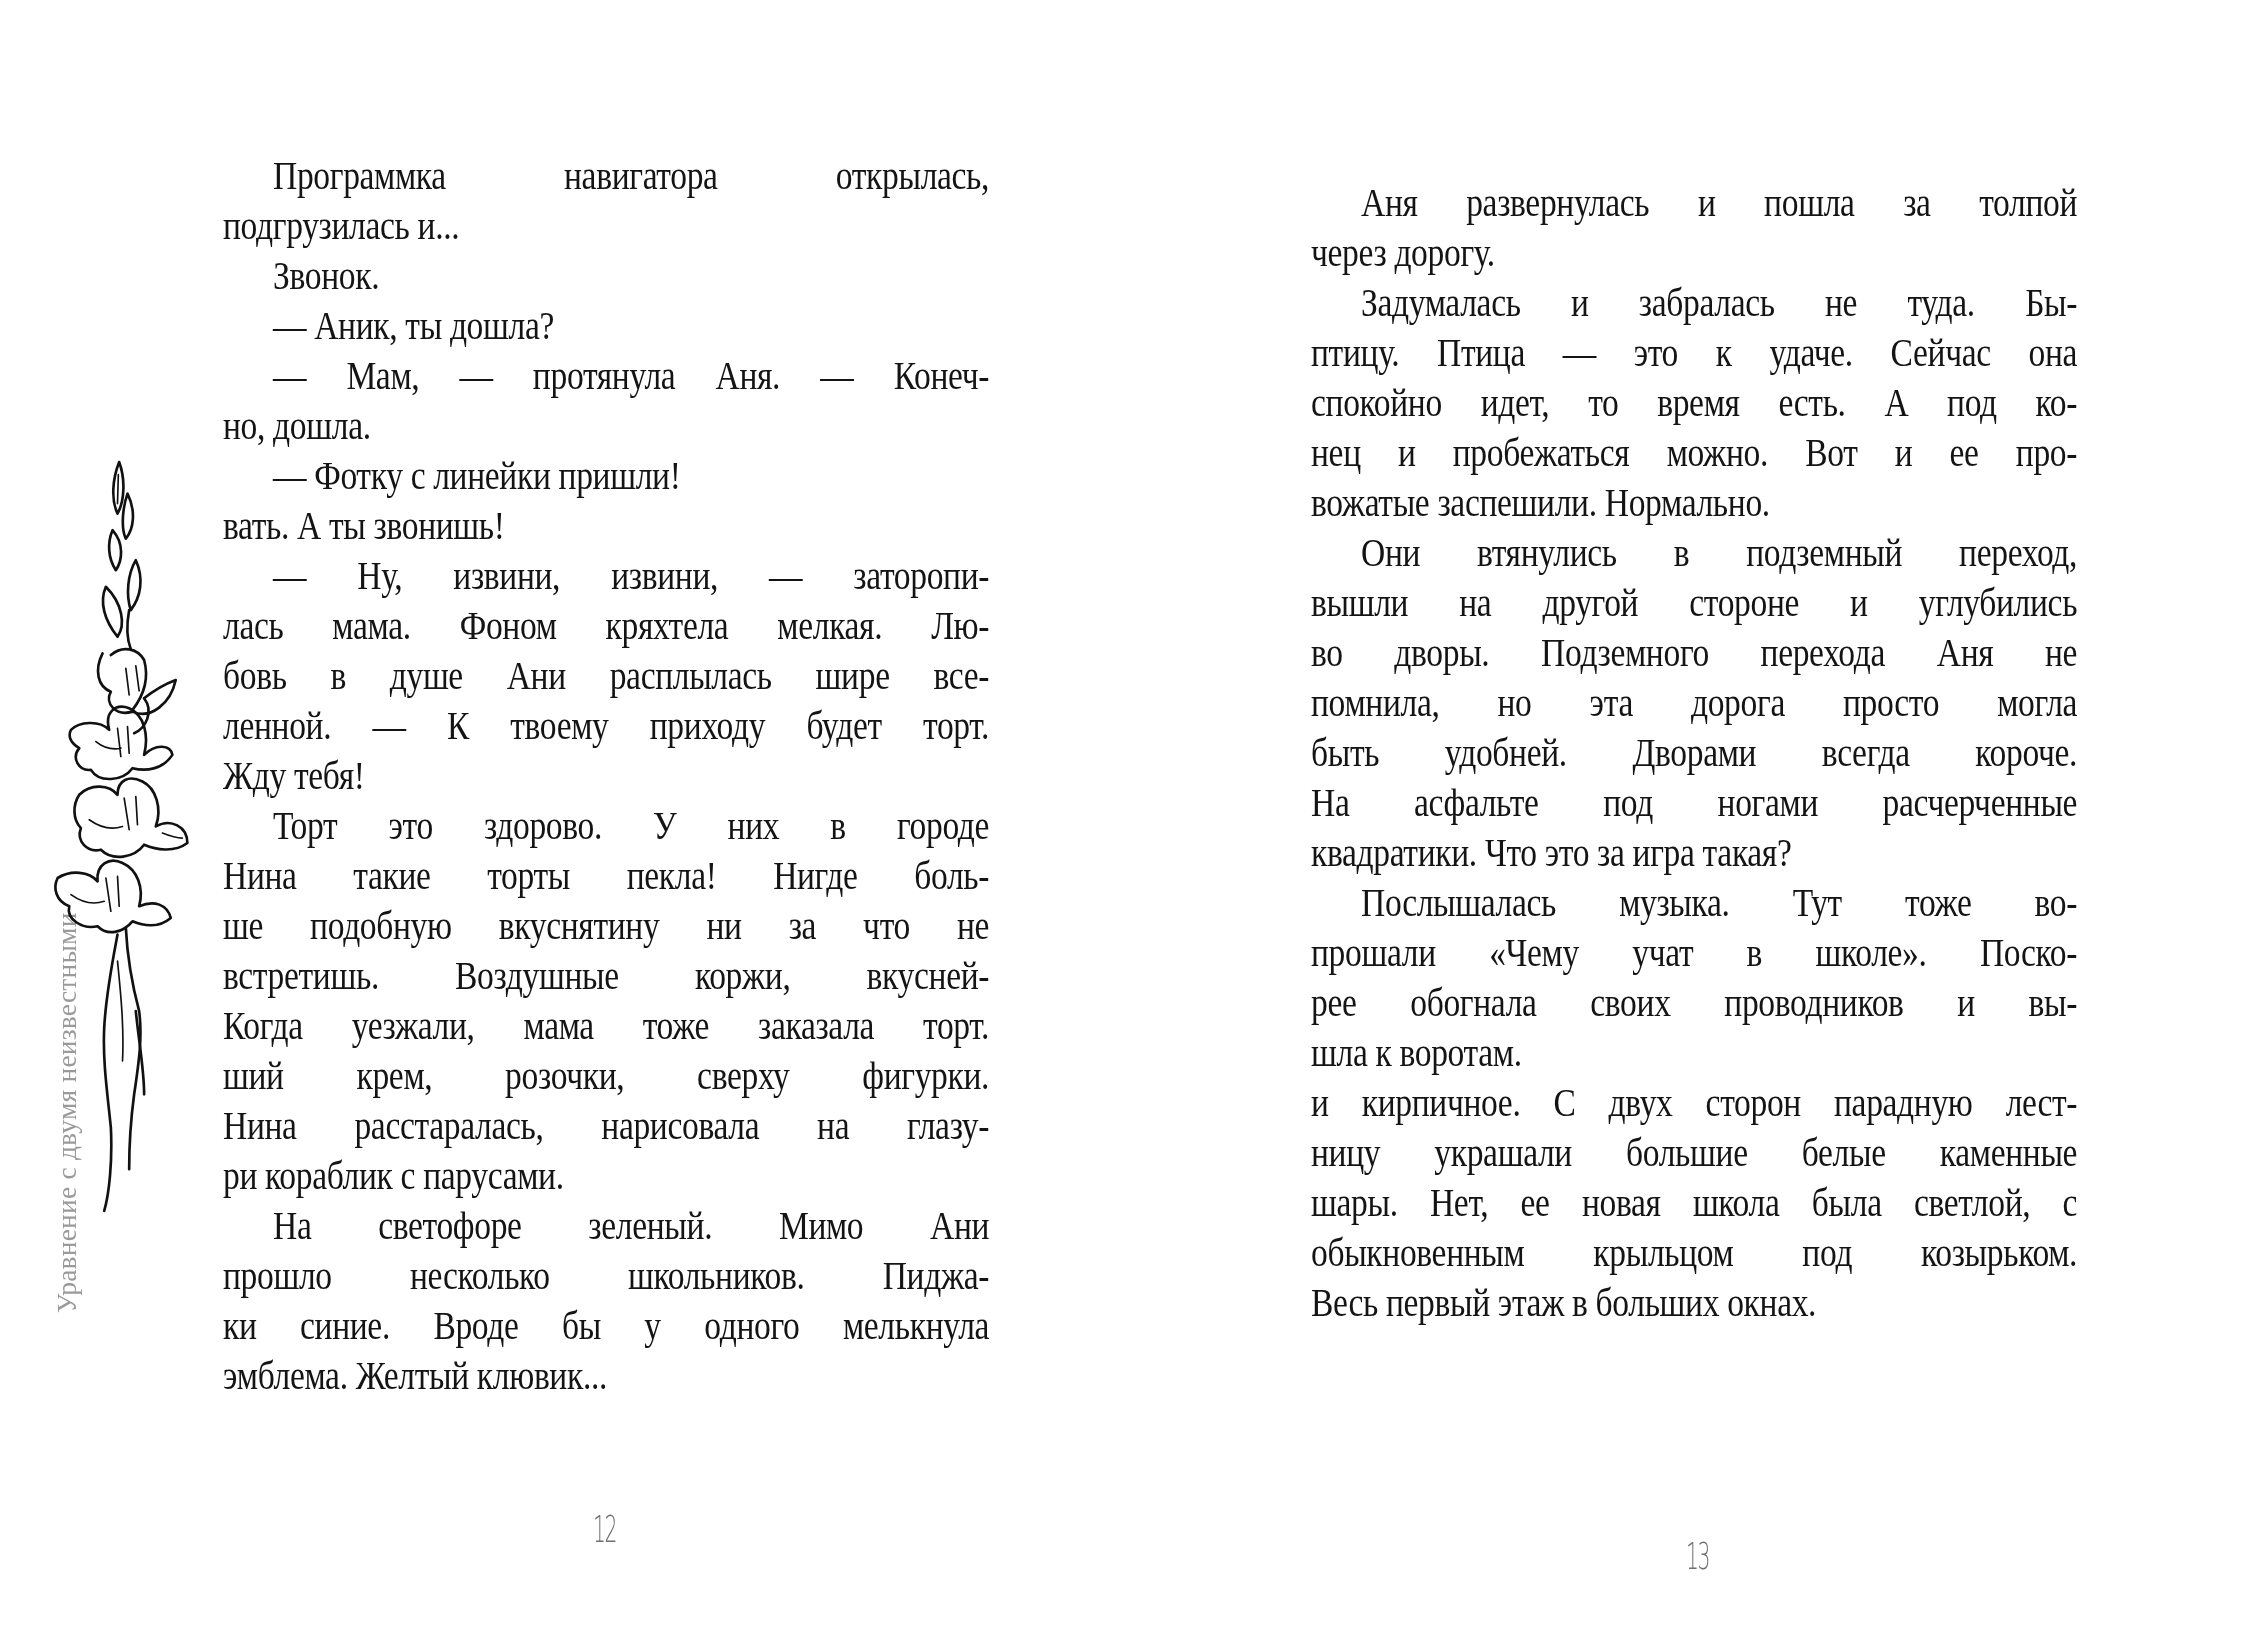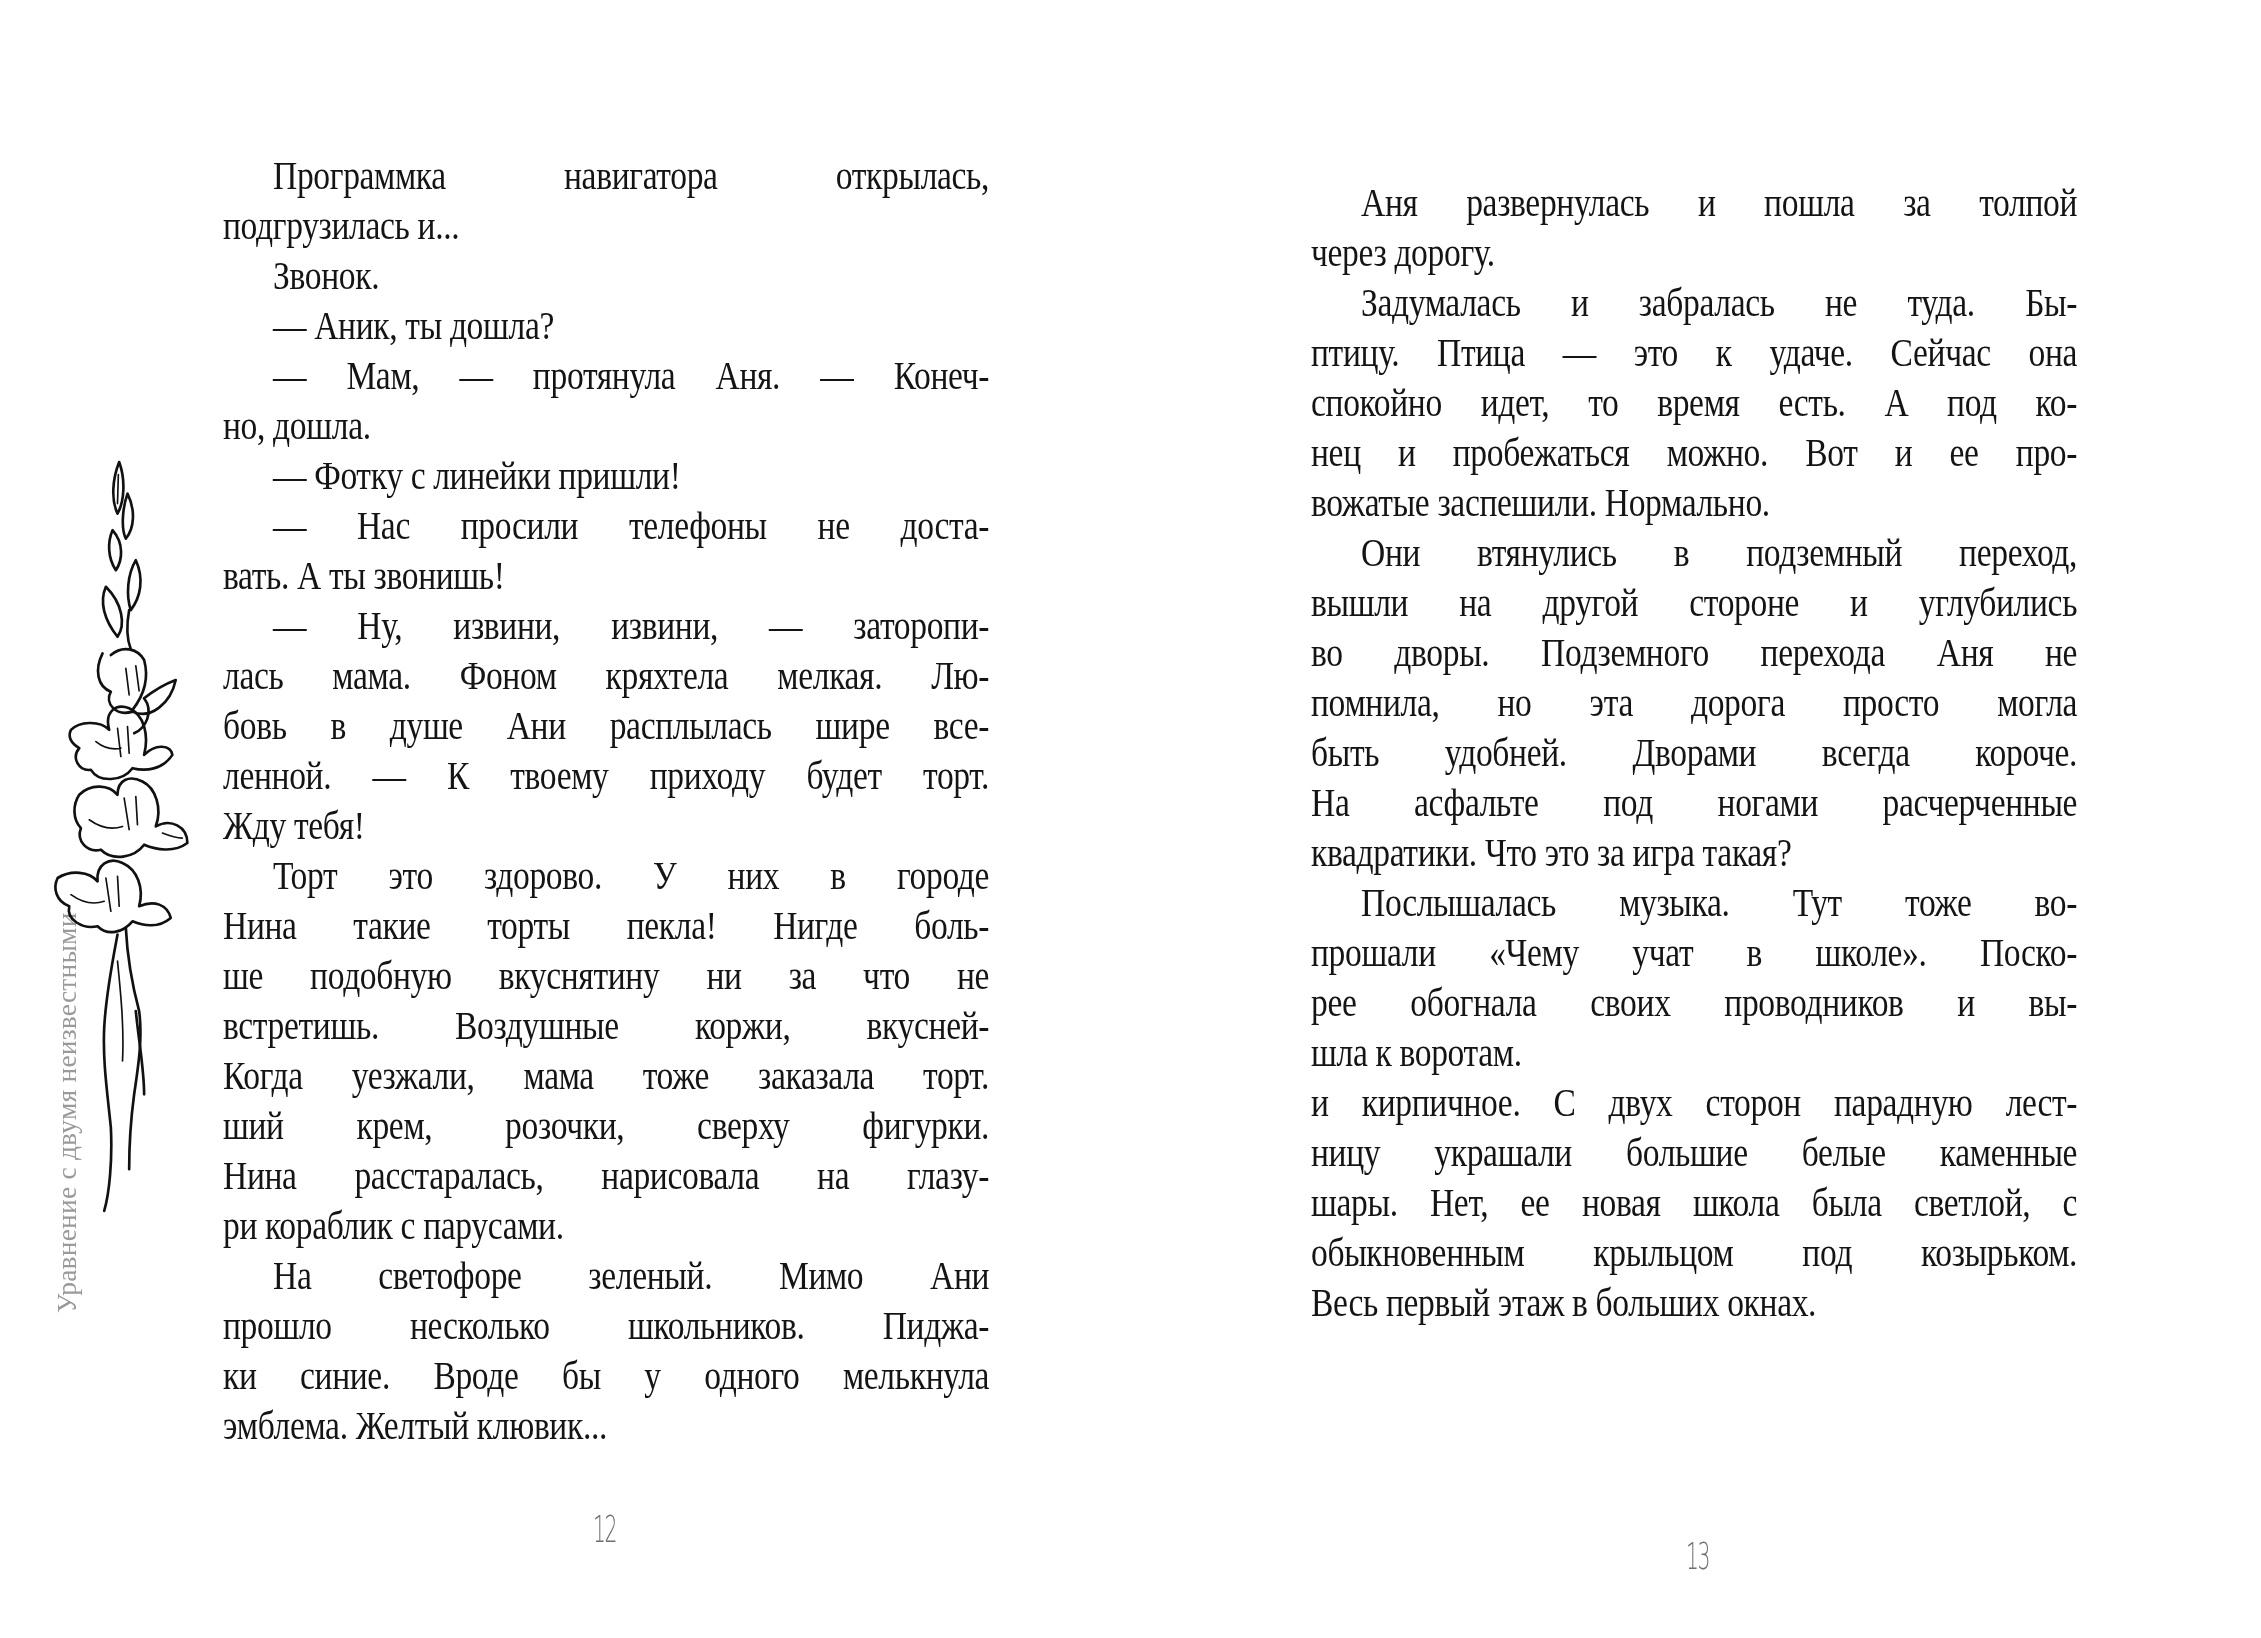--- a/index.html
+++ b/index.html
@@ -149,21 +149,20 @@
         <div class="par-gap"></div>
         <div class="line indent last narrow"><span class="inner">Звонок.</span></div>
         <div class="par-gap"></div>
         <div class="line indent last narrow"><span class="inner">— Аник, ты дошла?</span></div>
         <div class="par-gap"></div>
         <div class="line indent narrow"><span class="inner">— Мам, — протянула Аня. — Конеч-</span></div>
         <div class="line last narrow"><span class="inner">но, дошла.</span></div>
         <div class="par-gap"></div>
         <div class="line indent last narrow"><span class="inner">— Фотку с линейки пришли!</span></div>
         <div class="par-gap"></div>
-        <div class="line indent narrow"><span class="inner">— Нас просили телефоны не доста-</span></div>
         <div class="line last narrow"><span class="inner">вать. А ты звонишь!</span></div>
         <div class="par-gap"></div>
         <div class="line indent narrow"><span class="inner">— Ну, извини, извини, — заторопи-</span></div>
         <div class="line narrow"><span class="inner">лась мама. Фоном кряхтела мелкая. Лю-</span></div>
         <div class="line narrow"><span class="inner">бовь в душе Ани расплылась шире все-</span></div>
         <div class="line narrow"><span class="inner">ленной. — К твоему приходу будет торт.</span></div>
         <div class="line last narrow"><span class="inner">Жду тебя!</span></div>
         <div class="par-gap"></div>
         <div class="line indent narrow"><span class="inner">Торт это здорово. У них в городе</span></div>
         <div class="line narrow"><span class="inner">Нина такие торты пекла! Нигде боль-</span></div>

